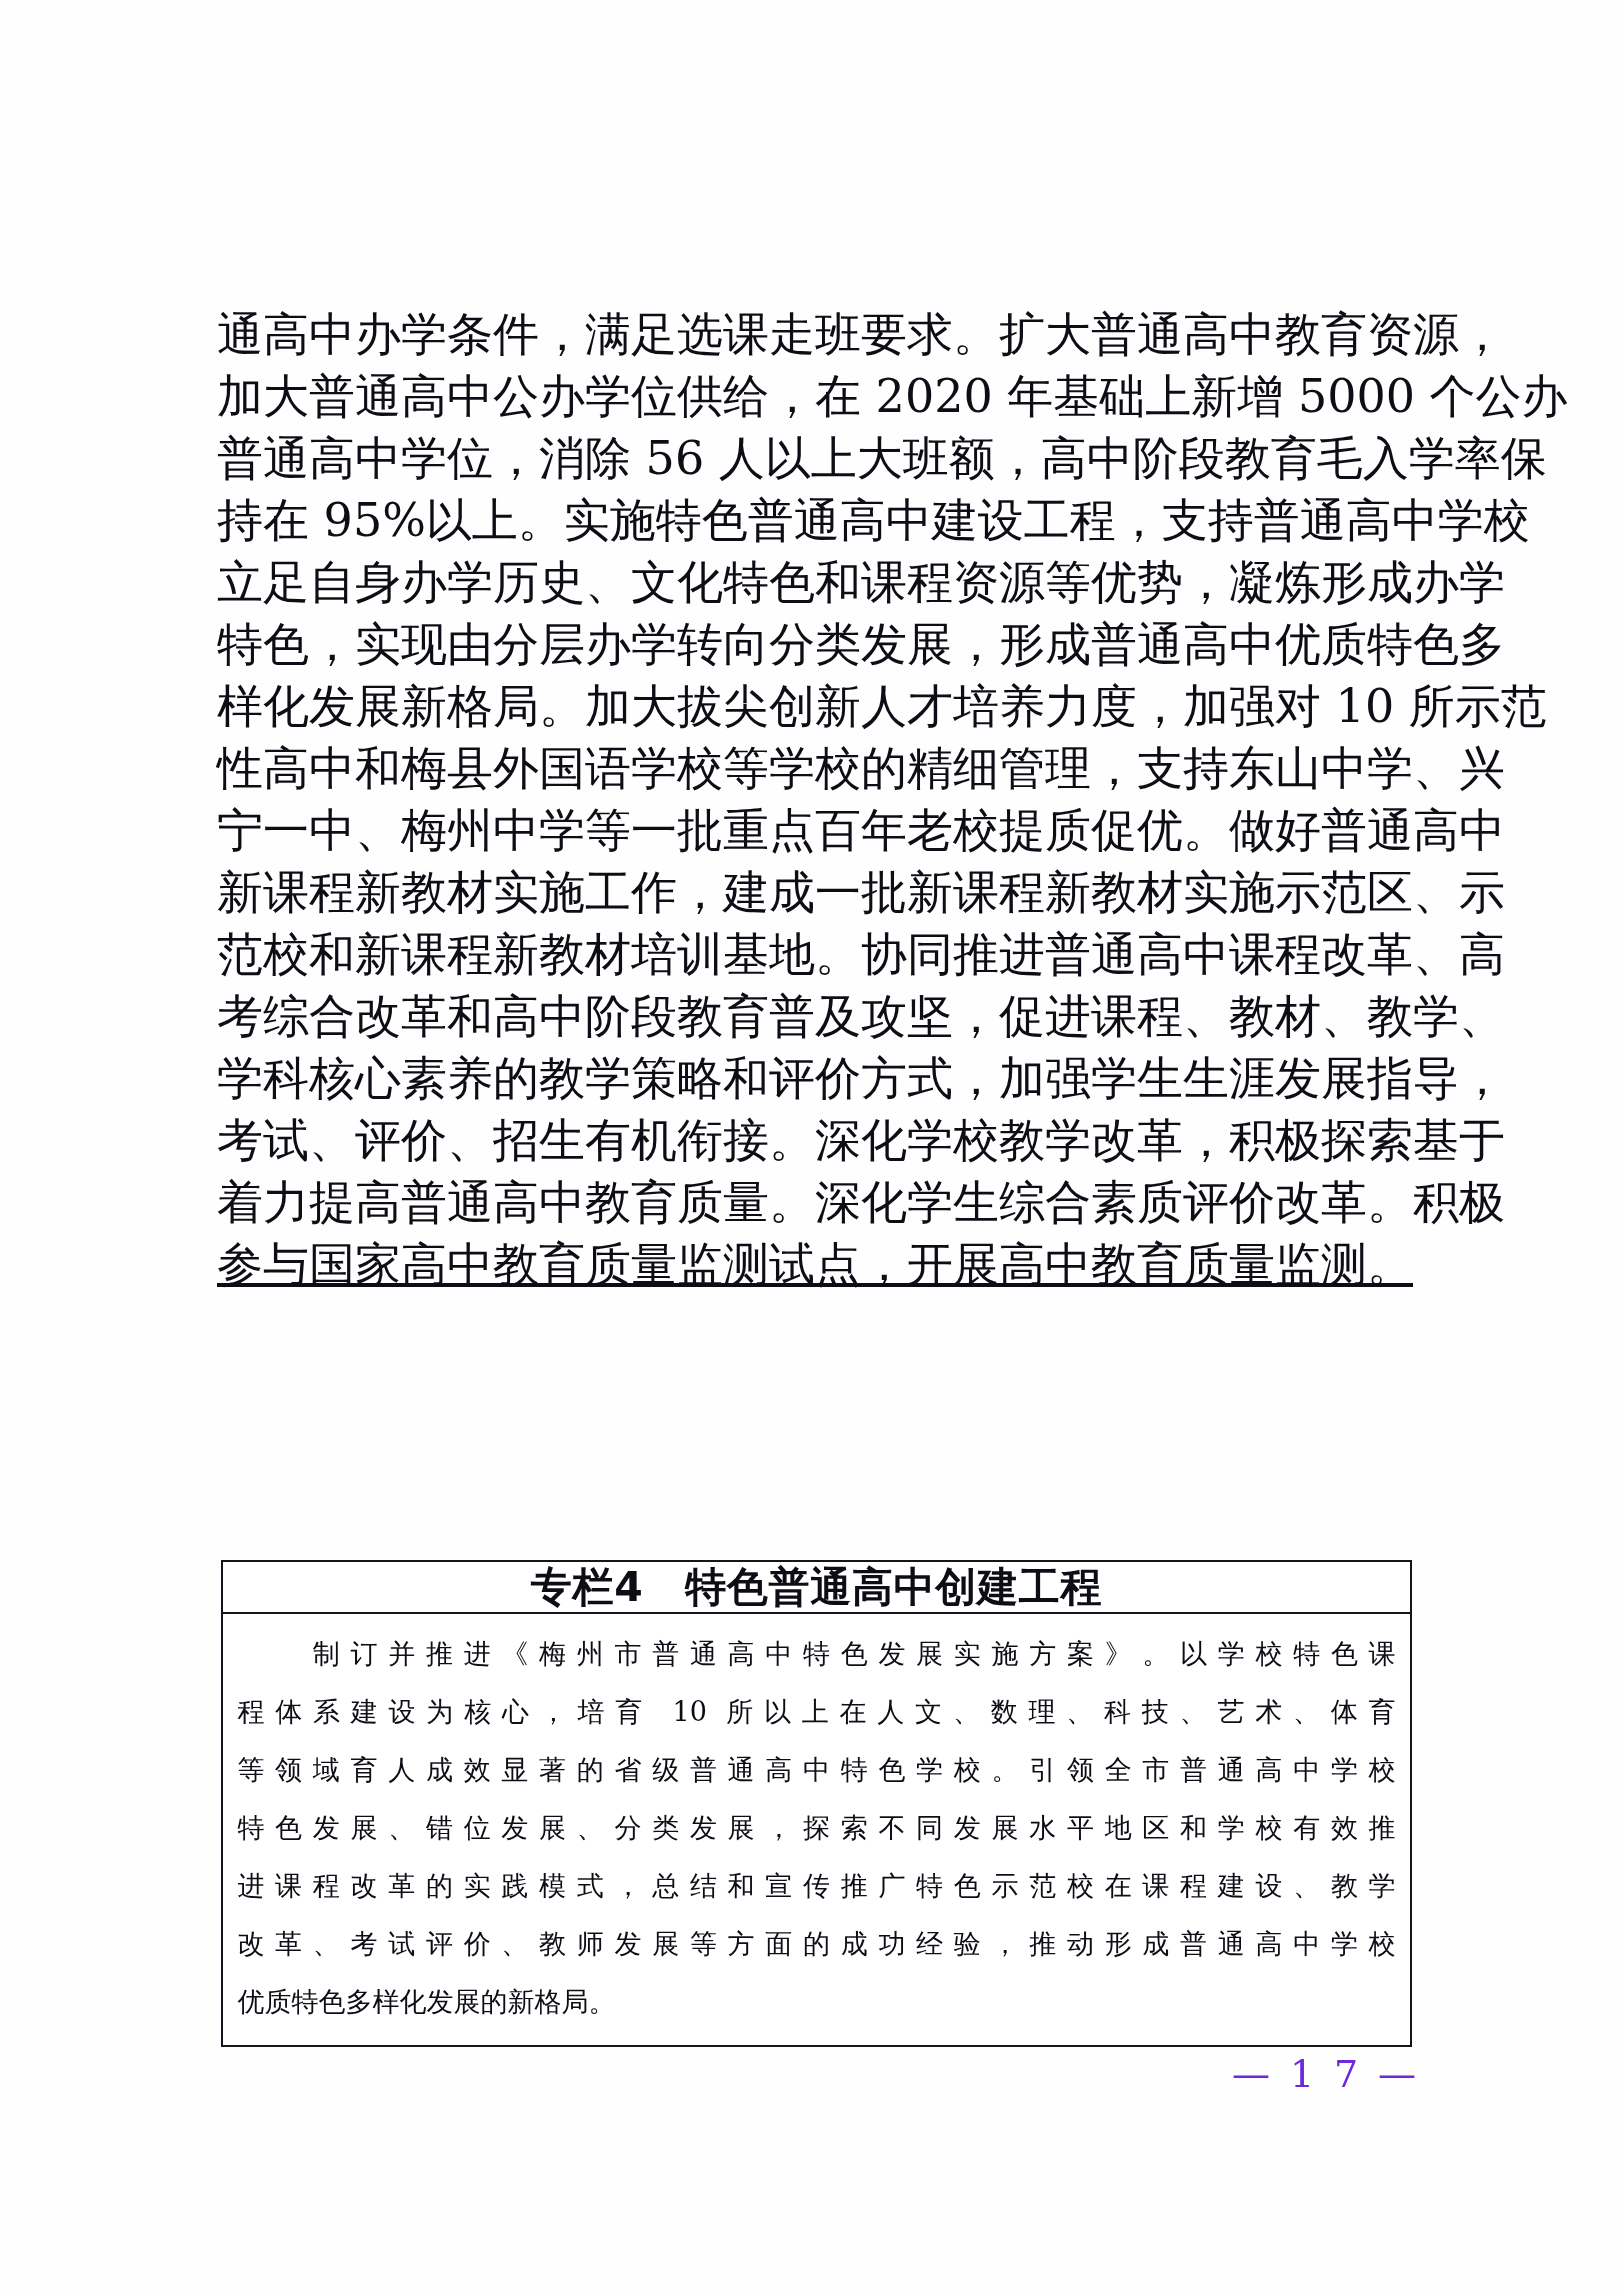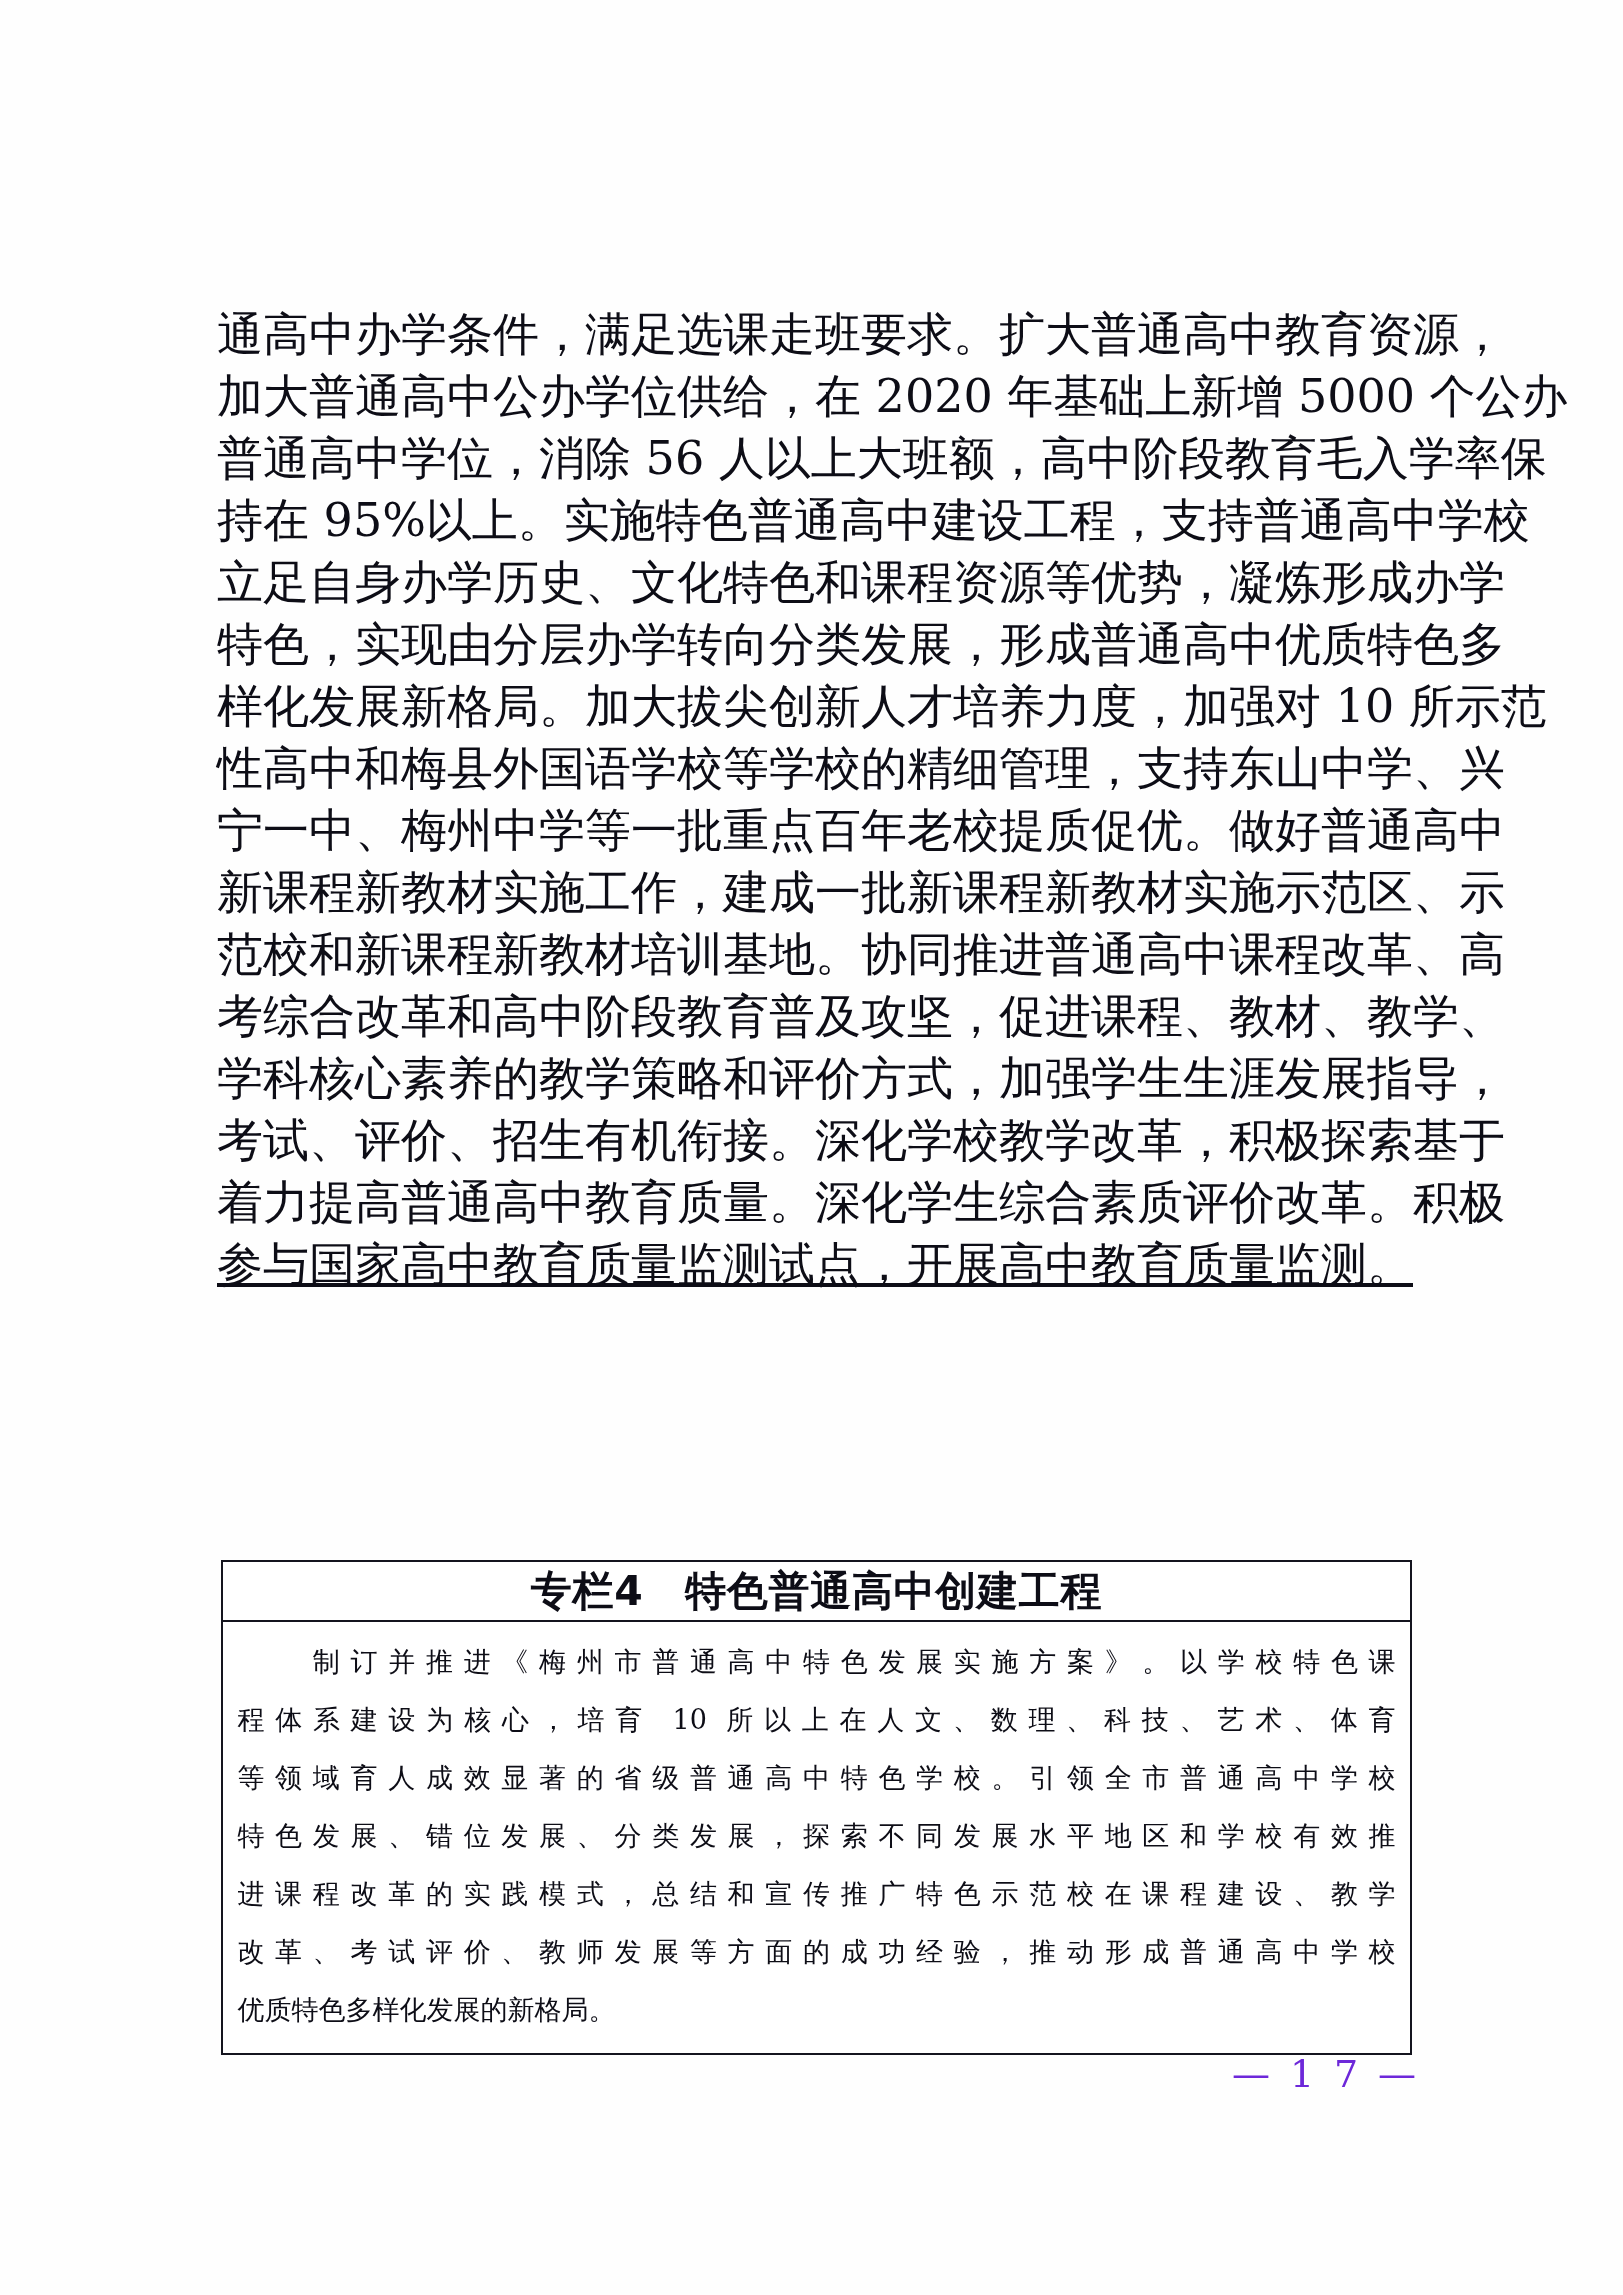--- a/index.html
+++ b/index.html
@@ -47,21 +47,21 @@
   .column-box {
     position: absolute;
     left: 221px;
     top: 1560px;
     width: 1191px;
     border: 2.6px solid #14141e;
     box-sizing: border-box;
     background: #ffffff;
   }
   .column-head {
-    height: 60px;
+    height: 52px;
     border-bottom: 2.6px solid #14141e;
     display: flex;
     align-items: center;
     justify-content: center;
     box-sizing: border-box;
   }
   .column-title {
     font-size: 41px;
     font-weight: bold;
     color: #0d0d16;

